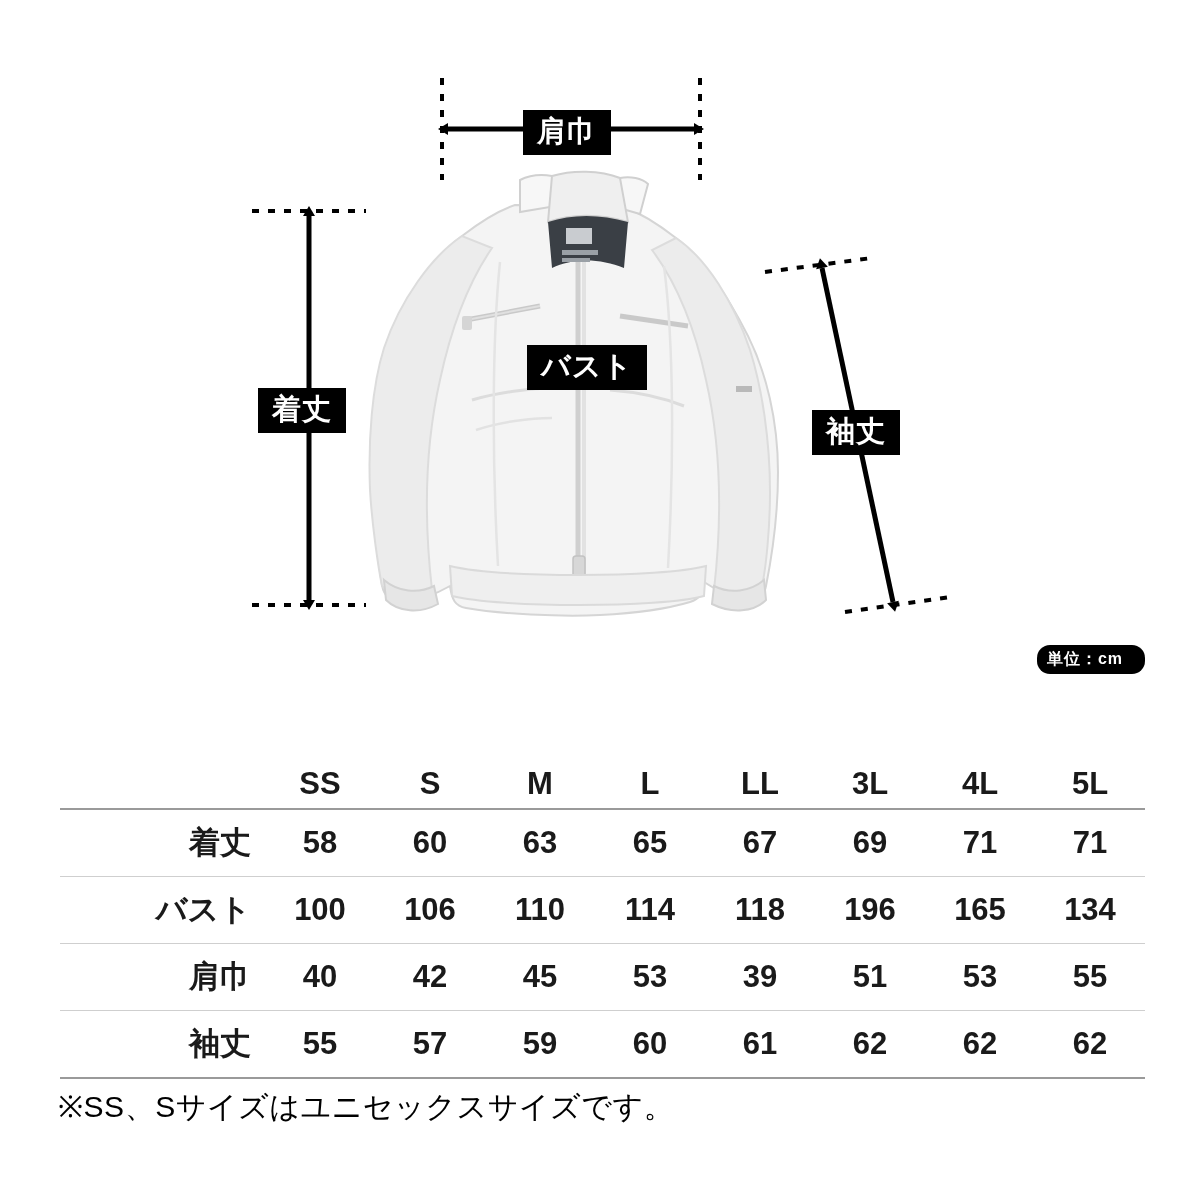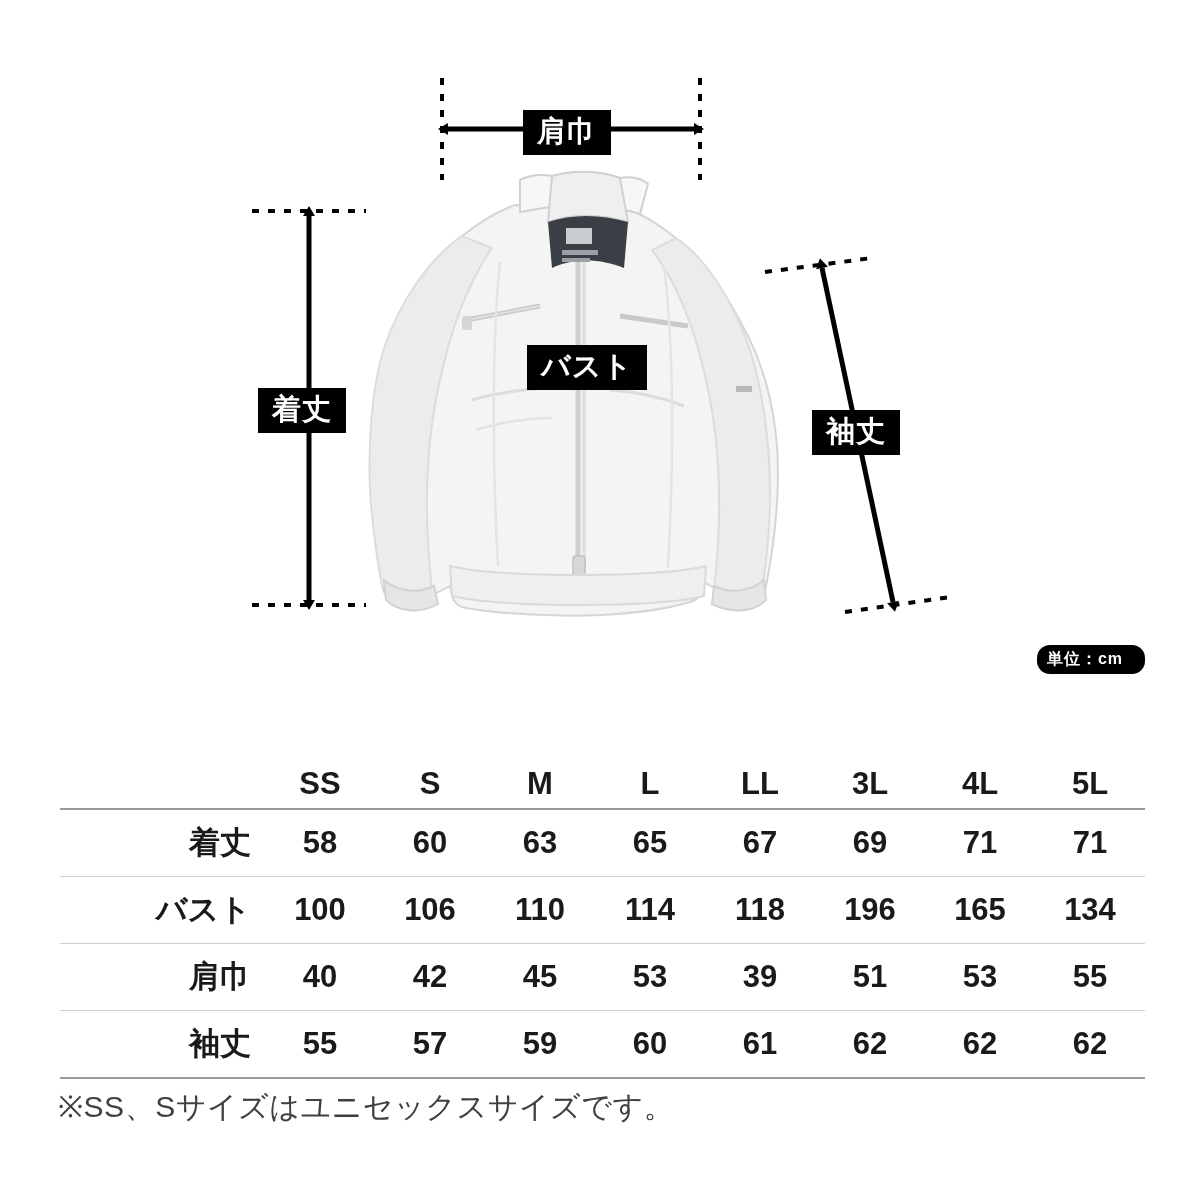--- a/index.html
+++ b/index.html
@@ -81,21 +81,21 @@
     font-size: 31px;
   }
   col.size-col { width: 110px; }
 
   #note {
     position: absolute;
     left: 58px;
     top: 1085px;
     font-size: 30px;
     font-weight: 400;
-    color: #404040;
+    color: #000000;
     letter-spacing: 0.5px;
   }
 
   #unit-badge {
     position: absolute;
     right: 55px;
     top: 645px;
   }
 </style>
 </head>

